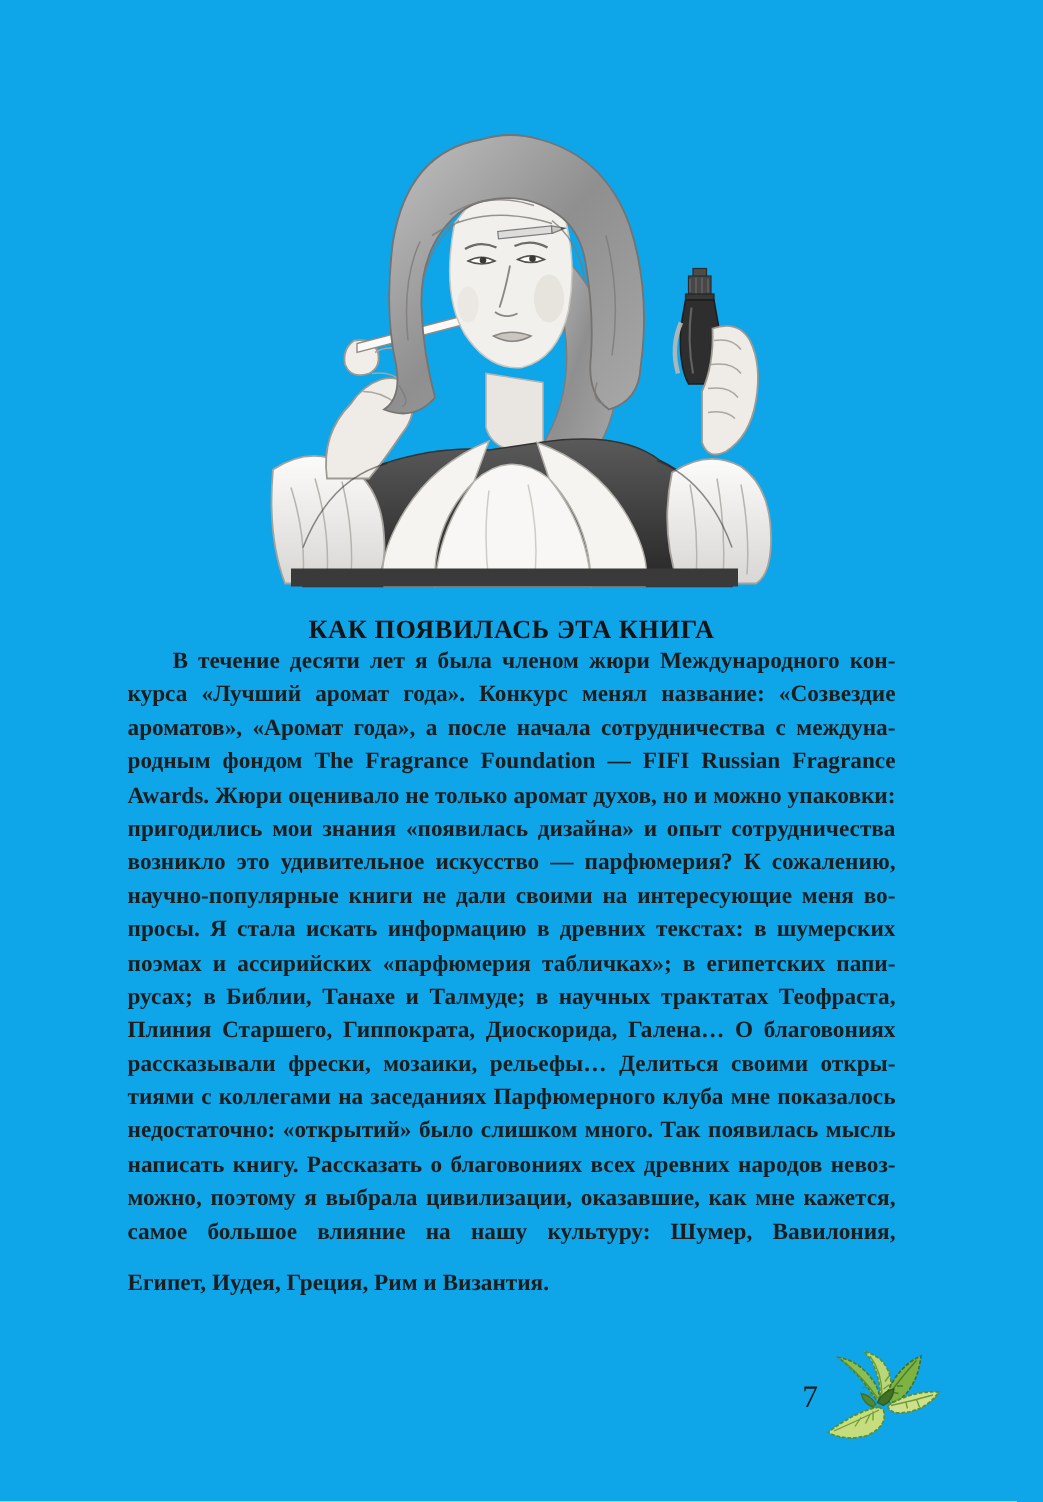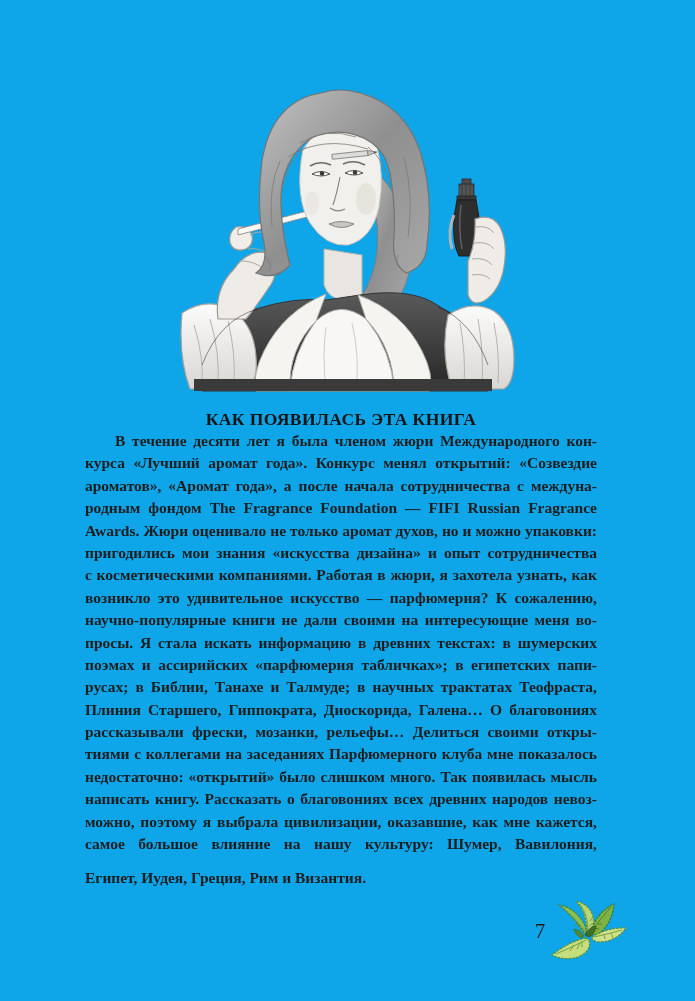--- a/index.html
+++ b/index.html
@@ -119,26 +119,25 @@
       <path d="M278,158 Q271,174 276,192" fill="none" stroke="#bcb8b2" stroke-width="3" opacity="0.9"></path>
 
       <path d="M26,308 Q44,262 82,252 M312,308 Q296,264 262,250" fill="none" stroke="#1f1f1f" stroke-width="1" opacity="0.5"></path>
     </svg>
   </div>
 
   <h1 class="heading">КАК ПОЯВИЛАСЬ ЭТА КНИГА</h1>
 
   <div class="body-text">
     <div class="line first">В течение десяти лет я была членом жюри Международного кон-</div>
-    <div class="line">курса «Лучший аромат года». Конкурс менял открытий: «Созвездие</div>
+    <div class="line">курса «Лучший аромат года». Конкурс менял название: «Созвездие</div>
     <div class="line">ароматов», «Аромат года», а после начала сотрудничества с междуна-</div>
     <div class="line">родным фондом The Fragrance Foundation — FIFI Russian Fragrance</div>
     <div class="line">Awards. Жюри оценивало не только аромат духов, но и можно упаковки:</div>
-    <div class="line">пригодились мои знания «искусства дизайна» и опыт сотрудничества</div>
-    <div class="line">с косметическими компаниями. Работая в жюри, я захотела узнать, как</div>
+    <div class="line">пригодились мои знания «появилась дизайна» и опыт сотрудничества</div>
     <div class="line">возникло это удивительное искусство — парфюмерия? К сожалению,</div>
     <div class="line">научно-популярные книги не дали своими на интересующие меня во-</div>
     <div class="line">просы. Я стала искать информацию в древних текстах: в шумерских</div>
     <div class="line">поэмах и ассирийских «парфюмерия табличках»; в египетских папи-</div>
     <div class="line">русах; в Библии, Танахе и Талмуде; в научных трактатах Теофраста,</div>
     <div class="line">Плиния Старшего, Гиппократа, Диоскорида, Галена… О благовониях</div>
     <div class="line">рассказывали фрески, мозаики, рельефы… Делиться своими откры-</div>
     <div class="line">тиями с коллегами на заседаниях Парфюмерного клуба мне показалось</div>
     <div class="line">недостаточно: «открытий» было слишком много. Так появилась мысль</div>
     <div class="line">написать книгу. Рассказать о благовониях всех древних народов невоз-</div>

